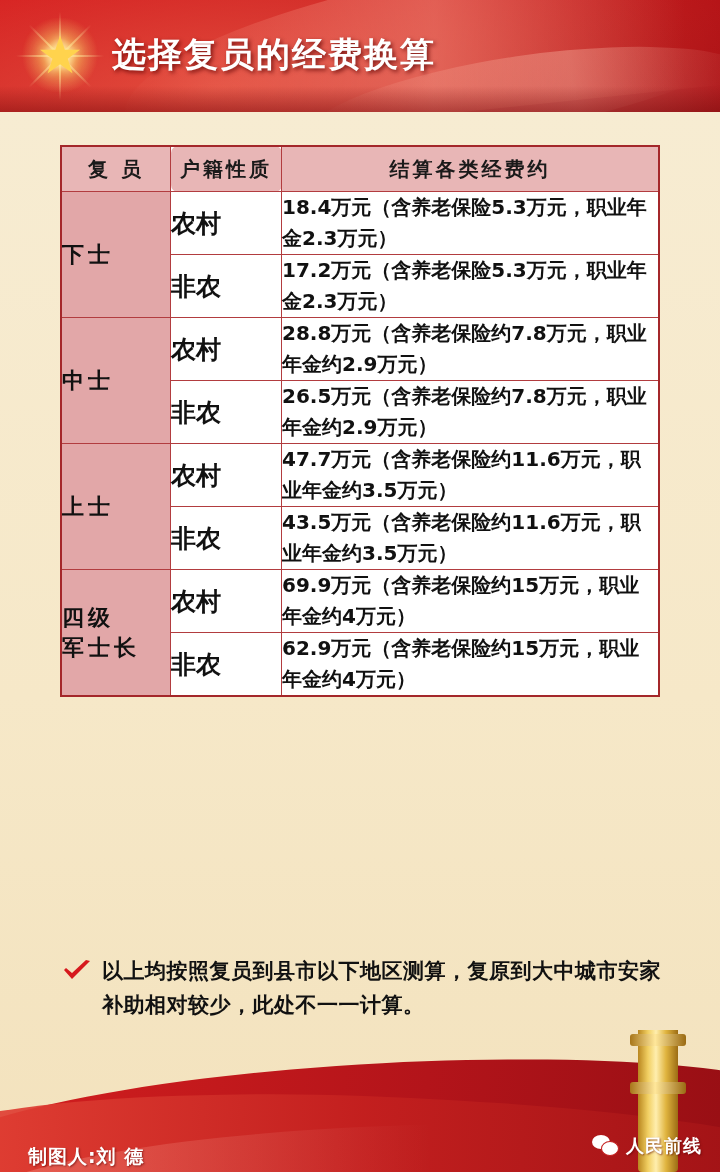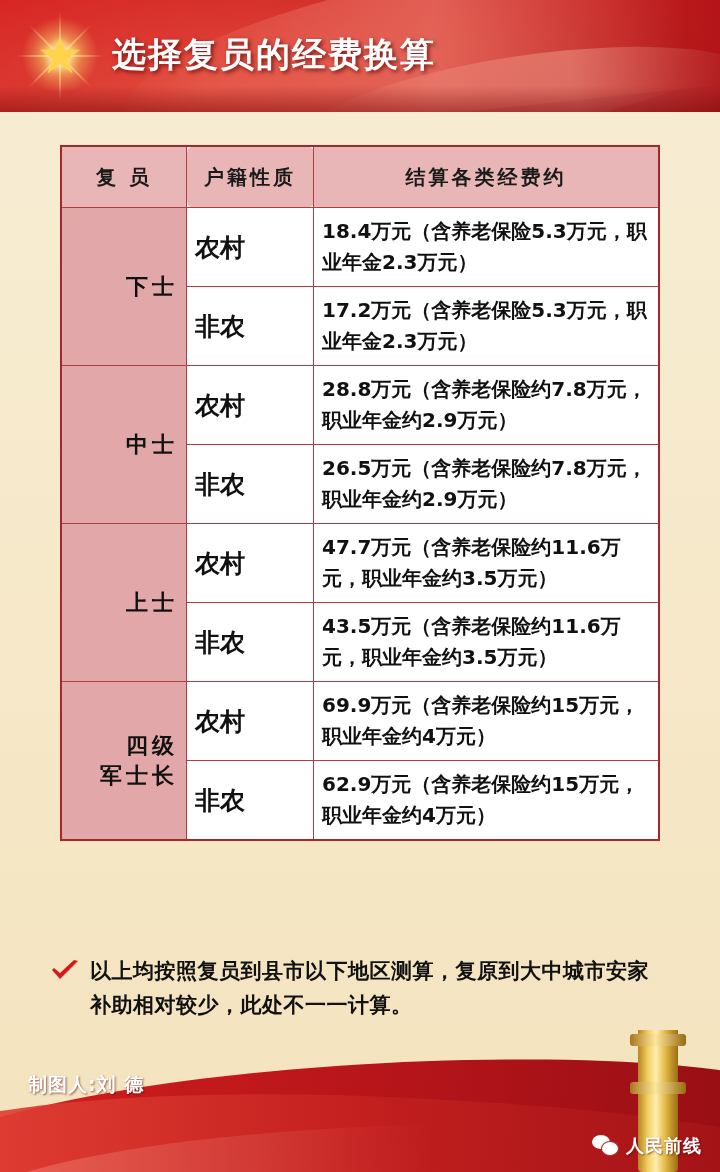--- a/index.html
+++ b/index.html
@@ -67,38 +67,38 @@
   .table-wrap{
     position:absolute;left:60px;top:145px;width:600px;
   }
   table.main{
     border-collapse:collapse;width:600px;
     background:#fff;
     border:2px solid #a4272a;
   }
   table.main th,table.main td{
     border:1px solid #b23c3f;
-    padding:8px;
+    padding:0;
   }
   .th-cell{
     background:#e8b6b6;
     color:#1a1a1a;
     font-weight:bold;
     font-size:20px;
     text-align:center;
     height:44px;
     letter-spacing:3px;
     font-family:"DejaVu Sans","Liberation Sans",sans-serif;
   }
   .rank-cell{
     background:#e2a7a8;
     color:#111;
     font-weight:bold;
     font-size:22px;
-    text-align:right;
+    text-align:left;
     letter-spacing:4px;
     width:108px;
     line-height:1.35;
     font-family:Liberation Serif, serif;
   }
   .hukou-cell{
     background:#ffffff;
     color:#111;
     font-weight:bold;
     font-size:25px;
@@ -114,21 +114,21 @@
     padding:10px 10px 10px 14px;
     line-height:1.55;
     font-family:"DejaVu Sans","Liberation Sans",sans-serif;
     margin-left:20px;
   }
   .col-head-w1{width:108px;}
   .col-head-w2{width:110px;border-radius:7px;}
 
   
   .note{
-    position:absolute;left:50px;top:955px;width:600px;
+    position:absolute;left:62px;top:955px;width:600px;
     display:flex;gap:10px;align-items:flex-start;
   }
   .check-icon{
     flex:0 0 auto;margin-top:4px;
   }
   .note-text{
     font-size:21px;font-weight:bold;color:#111;line-height:1.6;
     letter-spacing:.5px;
     font-family:"DejaVu Sans","Liberation Sans",sans-serif;
   }
@@ -164,21 +164,21 @@
     position:absolute;left:16px;top:36px;width:40px;height:176px;
     background:linear-gradient(90deg,#b9861f 0%,#f1cf62 25%,#ffeeae 45%,#e0b43f 70%,#9c6c14 100%);
     border-radius:4px;
   }
   .pillar-ring{
     position:absolute;left:8px;width:56px;height:12px;
     background:linear-gradient(90deg,#a8761a,#ffe79a 45%,#9a6a13);
     border-radius:3px;
   }
   .footer-credit{
-    position:absolute;left:28px;top:1072px;
+    position:absolute;left:28px;top:1144px;
     font-size:19px;color:#ffffff;font-weight:bold;letter-spacing:1px;
     font-family:"DejaVu Sans","Liberation Sans",sans-serif;
     text-shadow:1px 1px 2px rgba(90,0,0,.6);
   }
   .wechat-block{
     position:absolute;right:18px;top:1125px;
     display:flex;align-items:center;gap:8px;margin-top:9px;
   }
   .wechat-icon{
     width:26px;height:22px;position:relative;

